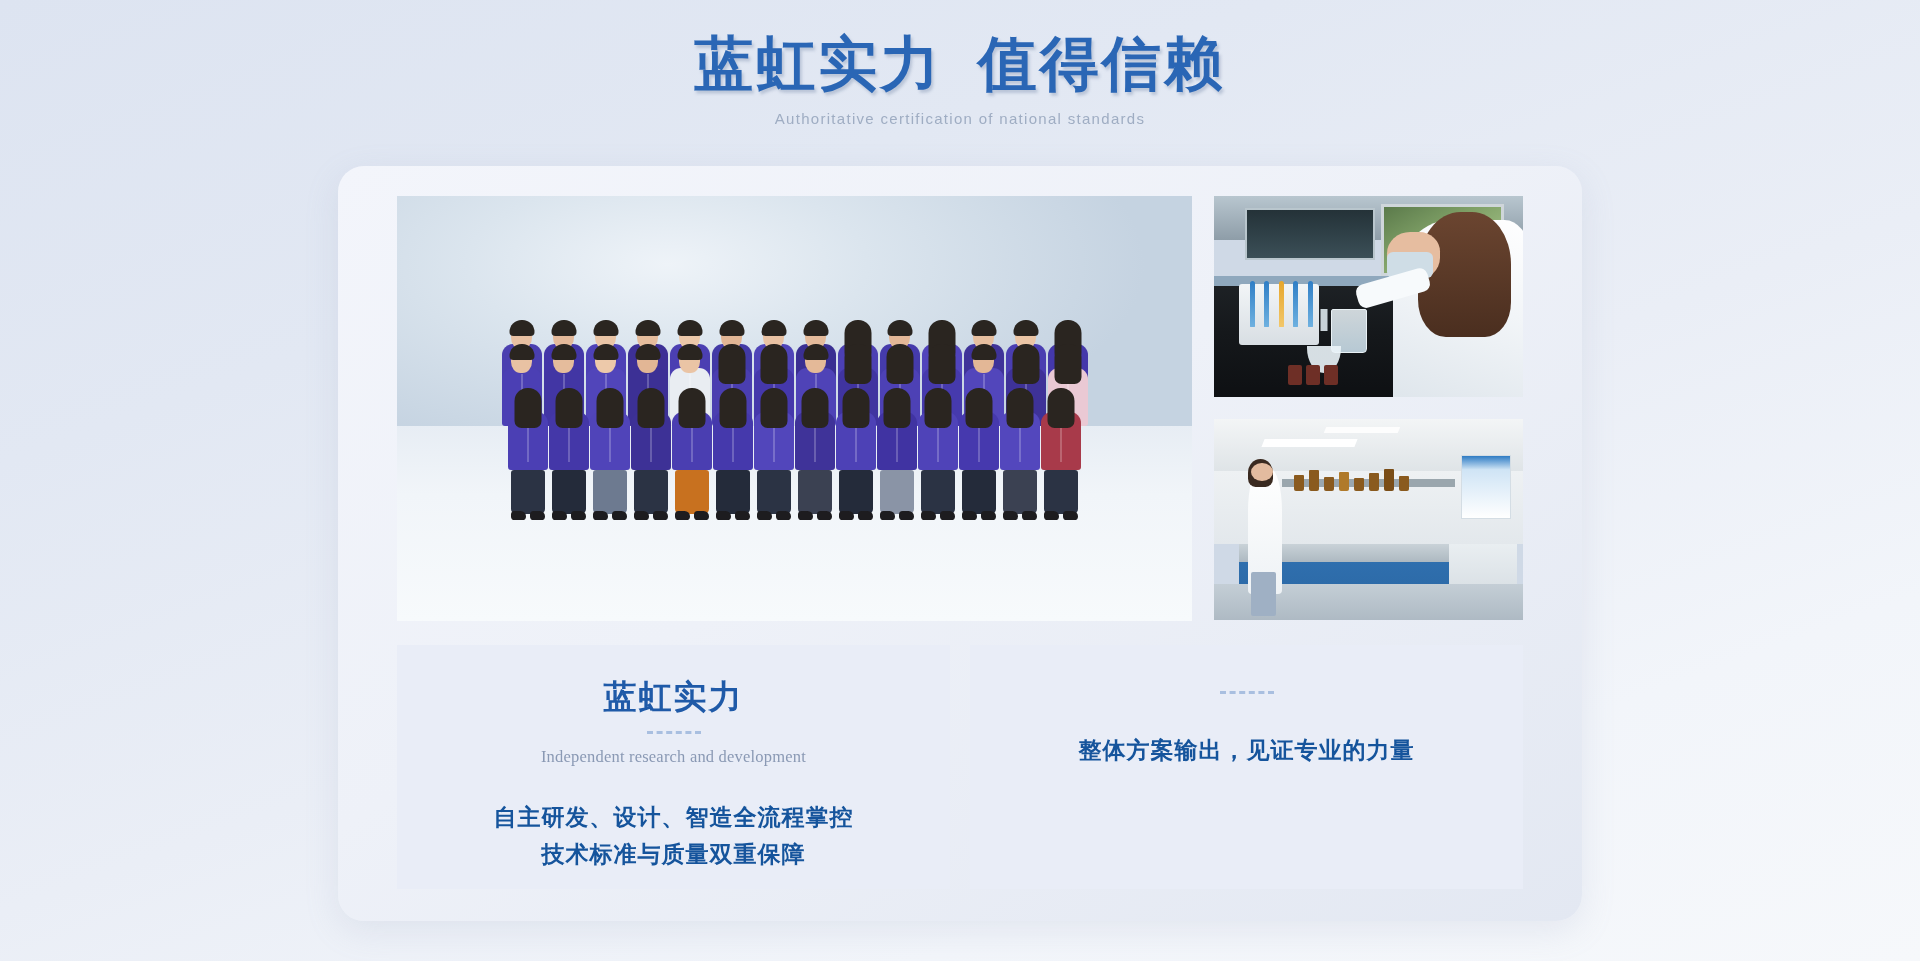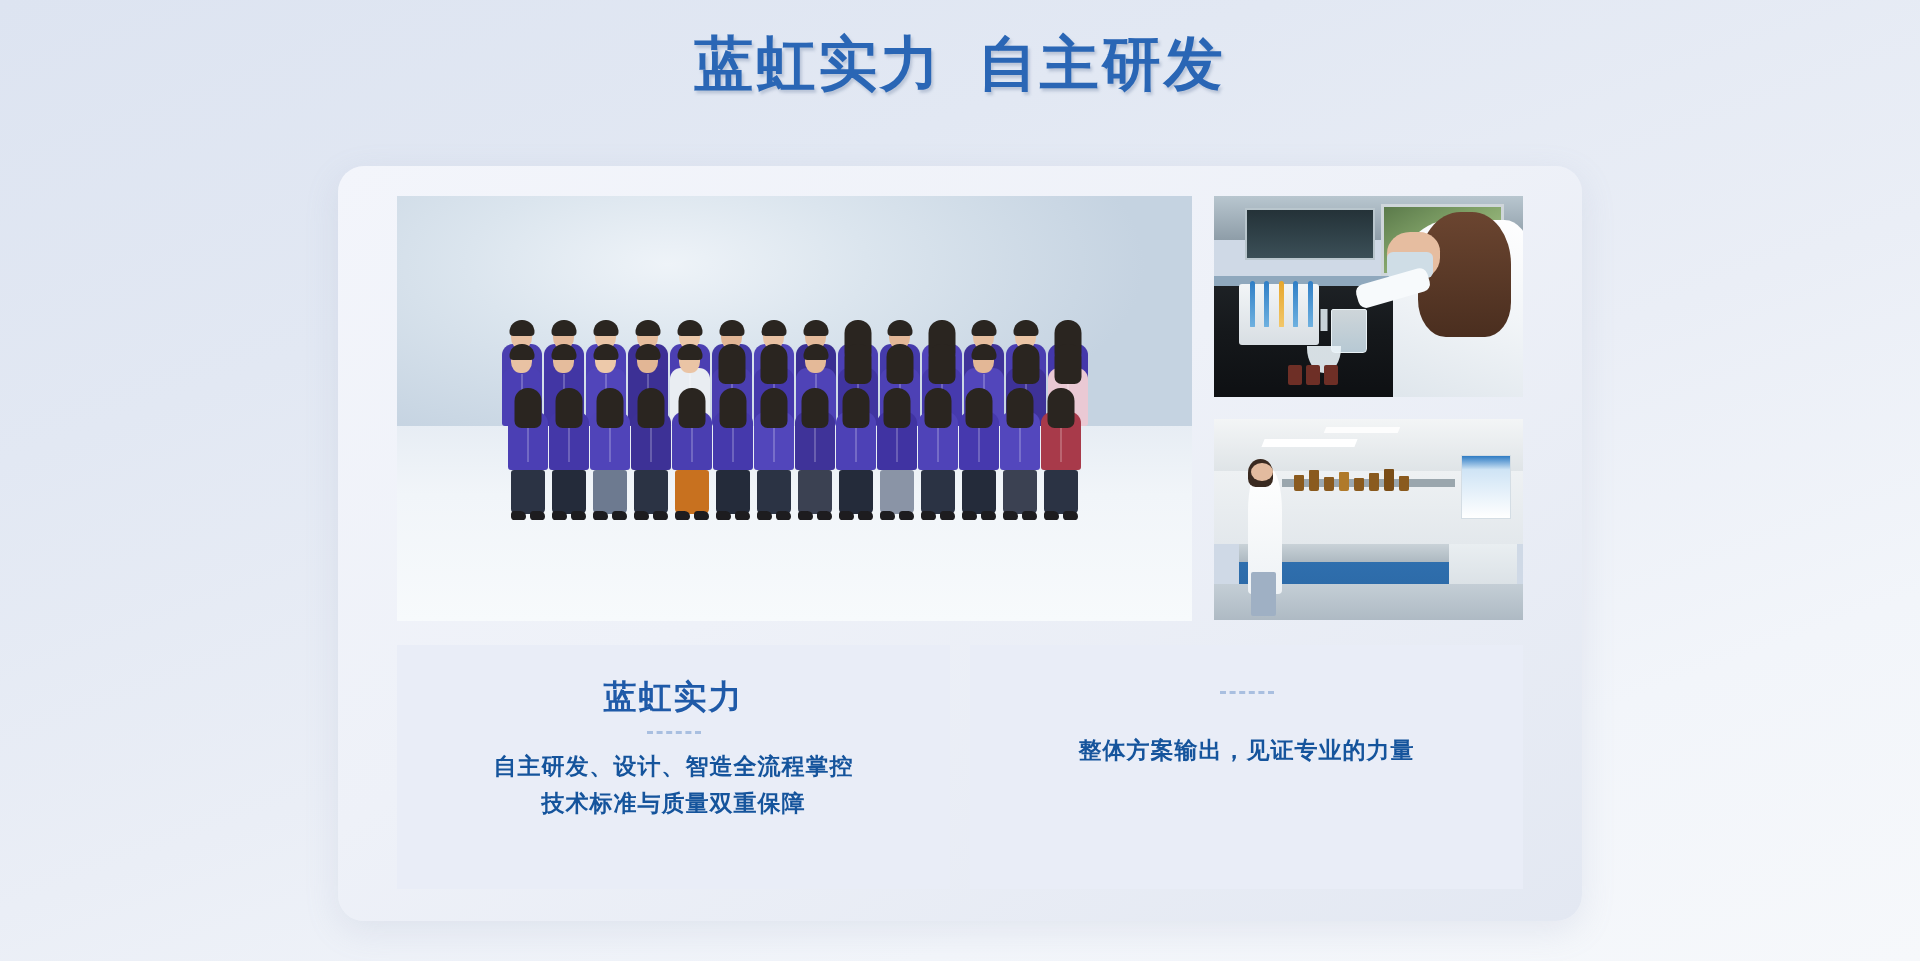--- a/index.html
+++ b/index.html
@@ -304,36 +304,37 @@
 
   .card-sub {
     margin-top: 13px;
     font-family: "Liberation Serif", "DejaVu Serif", serif;
     font-size: 16.5px;
     color: #8a99b4;
     letter-spacing: 0.2px;
   }
 
   .card-body {
-    margin-top: 14px;
+    margin-top: 32px;
     font-family: "Liberation Serif", "DejaVu Serif", serif;
     font-weight: bold;
     font-size: 23px;
     color: #15549c;
     line-height: 1.62;
     letter-spacing: 1px;
     white-space: pre-line;
   }
   .card-body.single { margin-top: 38px; }
 </style>
 </head>
 <body>
 
 <div class="header">
-  <div class="page-title">蓝虹实力  自主研发</div>
+  <div class="page-title">蓝虹实力  值得信赖</div>
+  <div class="page-subtitle">Authoritative certification of national standards</div>
 </div>
 
 <div class="panel">
 
   <div class="photo-grid">
 
     <div class="photo photo-main">
       <div class="team-bg"></div>
       <div class="team-floor"></div>
       <div class="team-rows">
@@ -659,20 +660,21 @@
       </div>
 
     </div>
   </div>
 
   <div class="cards">
 
     <div class="card">
       <div class="card-title">蓝虹实力</div>
       <div class="card-divider"></div>
+      <div class="card-sub">Independent research and development</div>
       <div class="card-body">自主研发、设计、智造全流程掌控
 技术标准与质量双重保障</div>
     </div>
 
     <div class="card">
       <div class="card-divider"></div>
       <div class="card-body single">整体方案输出，见证专业的力量</div>
     </div>
 
   </div>

